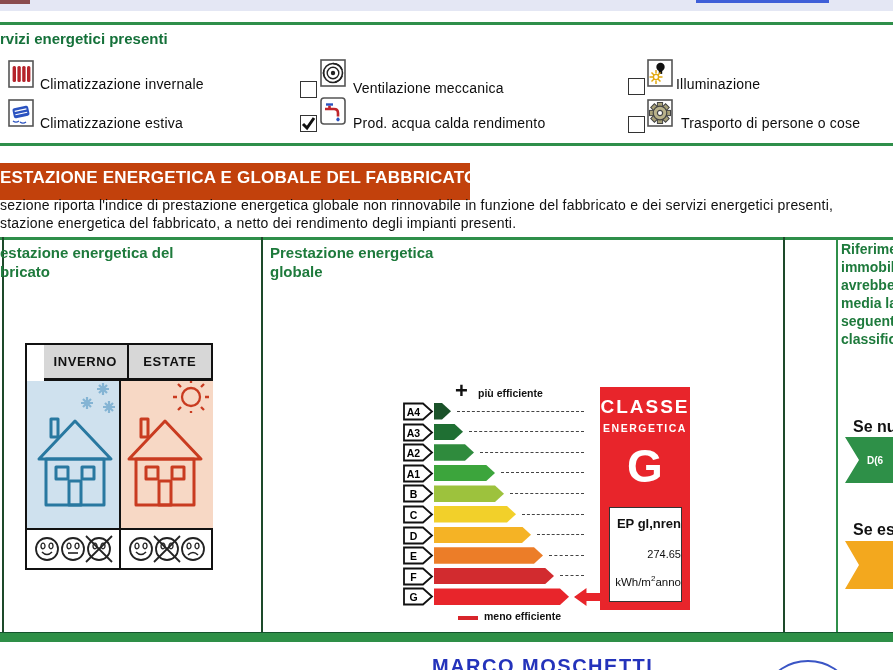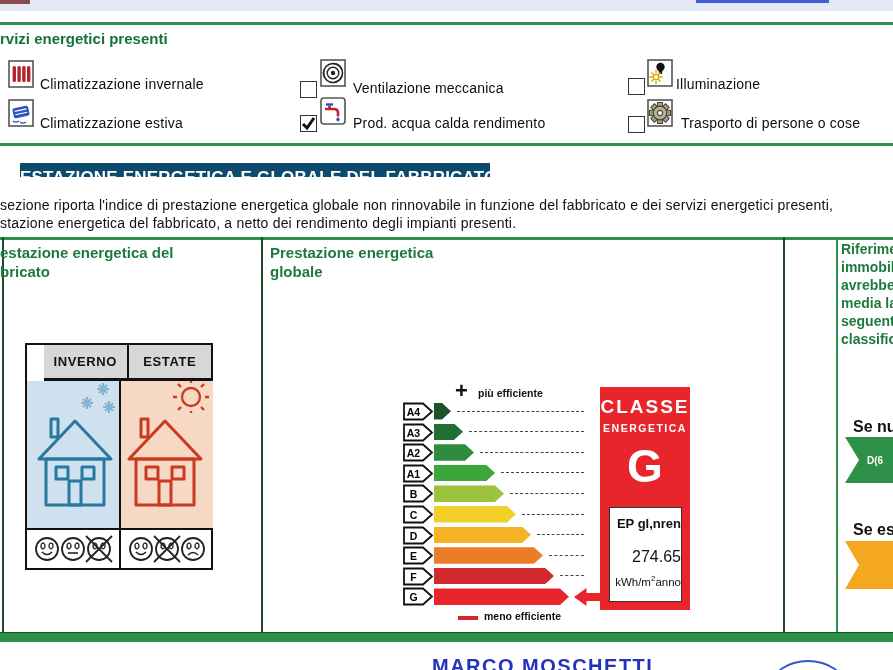--- a/index.html
+++ b/index.html
@@ -14,21 +14,21 @@
   
   .hline{left:0;width:893px;height:3px;background:#2f8f4a;}
   .vline{width:2px;background:#1d4a2a;}
   .vline-green{width:2px;background:#2f8f4a;}
   .bottom-bar{left:0;top:632px;width:893px;height:9px;background:#2e8f47;border-top:1px solid #14532d;}
   
   .svc-title{color:#15713a;font-weight:bold;font-size:15px;}
   .svc-label{font-size:14px;color:#0d0d0d;letter-spacing:.2px;}
   .checkbox{width:15px;height:15px;border:1.6px solid #333;background:#fff;}
   
-  .sec-bar{left:0;top:163px;width:470px;height:14px;background:#0c4a6e;margin-left:20px;}
+  .sec-bar{left:0;top:163px;width:470px;height:37px;background:#c2410c;}
   .sec-bar span{color:#fff;font-weight:bold;font-size:17px;letter-spacing:.2px;line-height:29px;display:block;white-space:nowrap;}
   .desc{font-size:14px;letter-spacing:.2px;color:#101010;}
   .green-title{color:#1e7a3c;font-weight:bold;font-size:15px;}
   
   .tbl{left:25px;top:343px;width:184px;border:2.5px solid #111;}
   .tbl-hdr{display:flex;height:33px;background:#d7d7d7;border-bottom:3px solid #111;margin-left:17px;}
   .tbl-hdr div{flex:1;text-align:center;line-height:33px;font-weight:bold;font-size:13px;letter-spacing:.6px;color:#111;}
   .tbl-hdr .cell-l{border-right:2.5px solid #111;}
   .tbl-body{display:flex;height:147px;}
   .tbl-body .cell{flex:1;position:relative;}
@@ -44,21 +44,21 @@
              clip-path:polygon(0 0,calc(100% - 9px) 0,100% 50%,calc(100% - 9px) 100%,0 100%);}
   .dash{position:absolute;border-top:1.6px dashed #444;height:0;}
   .eff-label{font-size:10.5px;font-weight:bold;color:#111;}
   
   .classe-box{left:600px;top:387px;width:90px;height:223px;background:#e8252b;}
   .classe-t1{position:absolute;left:0;top:9px;width:100%;text-align:center;color:#fff;font-weight:bold;font-size:19px;letter-spacing:2px;}
   .classe-t2{position:absolute;left:0;top:35px;width:100%;text-align:center;color:#fff;font-weight:bold;font-size:10.5px;letter-spacing:1.5px;}
   .classe-g{position:absolute;left:0;top:52px;width:100%;text-align:center;color:#fff;font-weight:bold;font-size:46px;}
   .ep-box{position:absolute;left:9px;top:120px;width:71px;height:93px;background:#fff;border:1px solid #333;text-align:right;}
   .ep-label{position:absolute;left:0;top:8px;width:100%;font-weight:bold;font-size:13px;color:#111;}
-  .ep-value{position:absolute;left:0;top:40px;width:100%;font-size:16px;color:#111;}
+  .ep-value{position:absolute;left:0;top:40px;width:100%;font-size:11px;color:#111;}
   .ep-unit{position:absolute;left:0;top:66px;width:100%;font-size:11.5px;color:#111;}
   .ep-unit sup{font-size:8px;}
   .red-pointer{left:574px;top:588px;width:26px;height:18px;background:#e8252b;
       clip-path:polygon(0% 50%,48% 0%,48% 28%,100% 28%,100% 72%,48% 72%,48% 100%);}
   
   .ref-line{position:absolute;left:841px;white-space:nowrap;color:#1e7a3c;font-weight:bold;font-size:14px;}
   .ref-small{font-size:16px;font-weight:bold;color:#111;margin-left:12px;}
   .banner{position:absolute;left:845px;width:70px;}
   .banner-shape{width:70px;clip-path:polygon(0 0,100% 0,100% 100%,0 100%,14px 50%);}
   .banner-text{position:absolute;left:22px;top:50%;transform:translateY(-50%);color:#fff;font-weight:bold;font-size:10px;}

